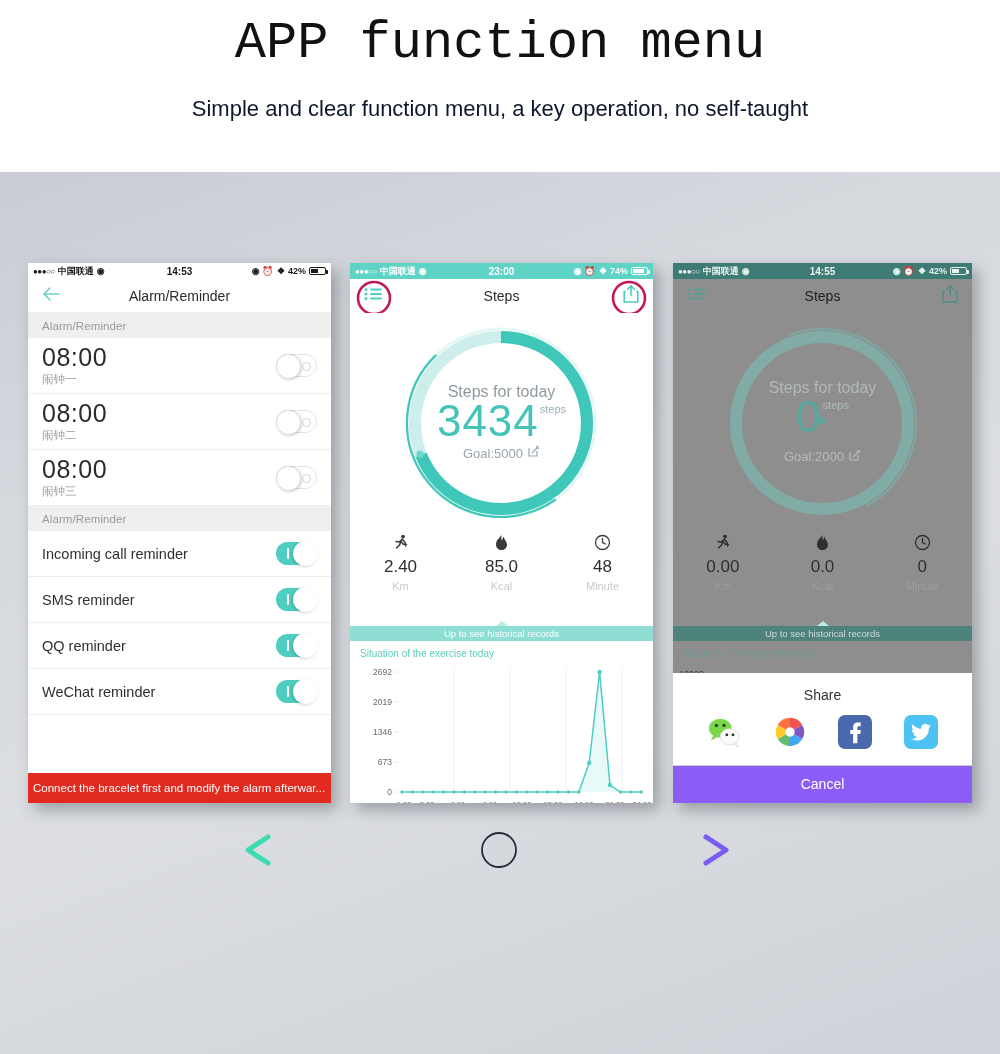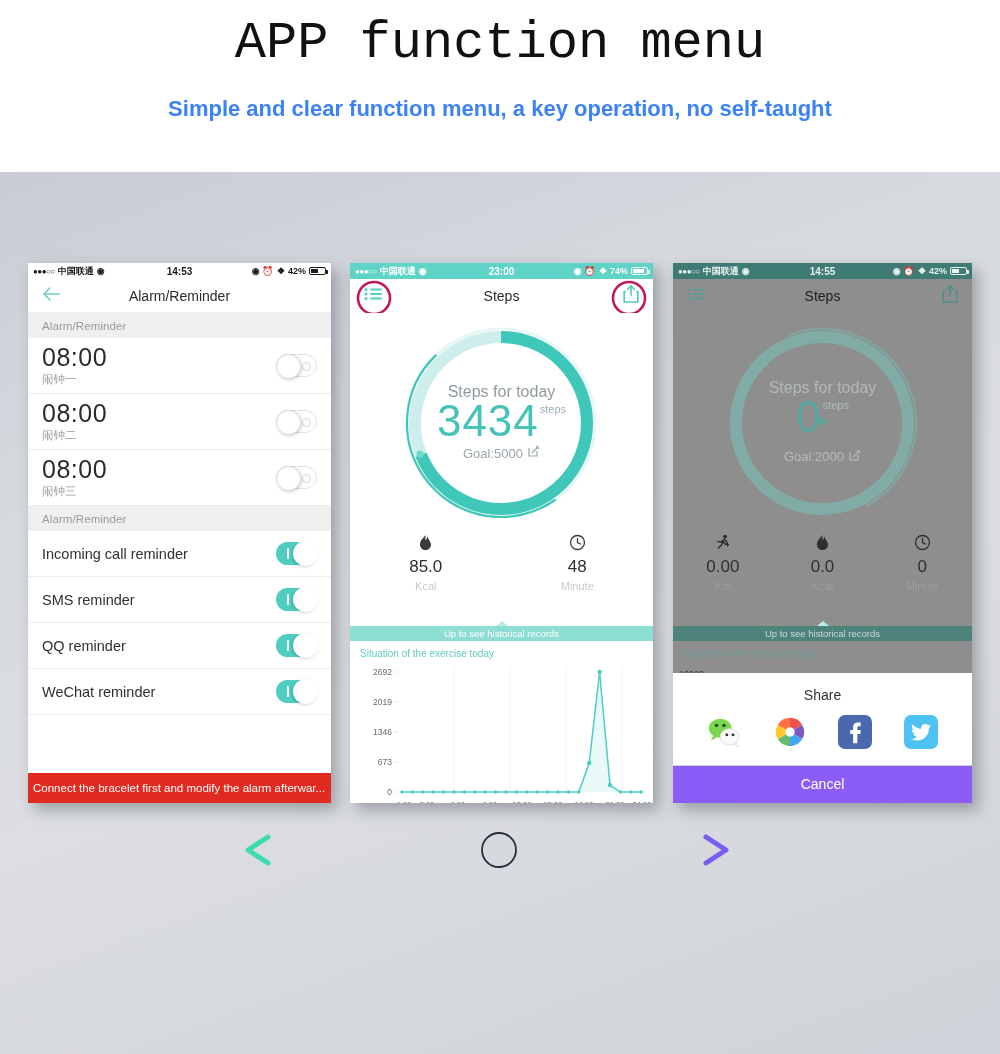--- a/index.html
+++ b/index.html
@@ -13,21 +13,21 @@
   
   .header-band {
     position: absolute; left: 0; top: 0; width: 1000px; height: 172px;
     background: #ffffff; text-align: center;
   }
   .page-title {
     font-size: 52px; font-weight: 400; color: #111; letter-spacing: 0px;
     margin-top: 14px; line-height: 1.15; font-family: Liberation Mono, monospace;
   }
   .page-subtitle {
-    font-size: 22px; color: #3b82f6; margin-top: 22px; font-weight: 700;
+    font-size: 22px; color: #0f172a; margin-top: 22px; font-weight: 400;
   }
 
   
   .stage {
     position: absolute; left: 0; top: 172px; width: 1000px; height: 882px;
     background: linear-gradient(160deg,#c9ccd4 0%, #d6d9de 28%, #dcdee2 55%, #cfd2d8 100%);
   }
 
   
   .phone {
@@ -314,20 +314,30 @@
             <span>
               <svg width="12" height="12" viewBox="0 0 12 12">
                   <path d="M1 3 L1 11 L9 11 L9 6 M4 8 L10.5 1.5 M8 1 L11 4" stroke="#9aa5ab" stroke-width="1.2" fill="none"></path>
                 </svg>
             </span>
           </div>
         </div>
       </div>
 
       <div class="stat-row">
+        <div class="stat">
+          <div class="stat-ico">
+            <svg width="17" height="17" viewBox="0 0 17 17">
+                <circle cx="11" cy="2.6" r="1.9" fill="#3a3a3a"></circle>
+                <path d="M10.5 5.2 L7 8 L4 7.5 M10.5 5.2 L13 8.2 L13.5 12 M9 7.2 L7.5 11 L4.5 14 M9 7.2 L11 10 L14.5 10.5" stroke="#3a3a3a" stroke-width="1.5" fill="none" stroke-linecap="round"></path>
+              </svg>
+          </div>
+          <div class="stat-val">2.40</div>
+          <div class="stat-unit">Km</div>
+        </div>
         <div class="stat">
           <div class="stat-ico">
             <svg width="15" height="17" viewBox="0 0 15 17">
                 <path d="M7.5 1 C5 5 2 6 2 10.5 C2 14 4.5 16 7.5 16 C10.5 16 13 14 13 10.5 C13 7.5 10 5.5 9.5 2.5 C9 4.5 8 5.5 7.5 6.5 C7.3 4.5 7.5 2.5 7.5 1 Z" fill="#3a3a3a"></path>
               </svg>
           </div>
           <div class="stat-val">85.0</div>
           <div class="stat-unit">Kcal</div>
         </div>
         <div class="stat">

